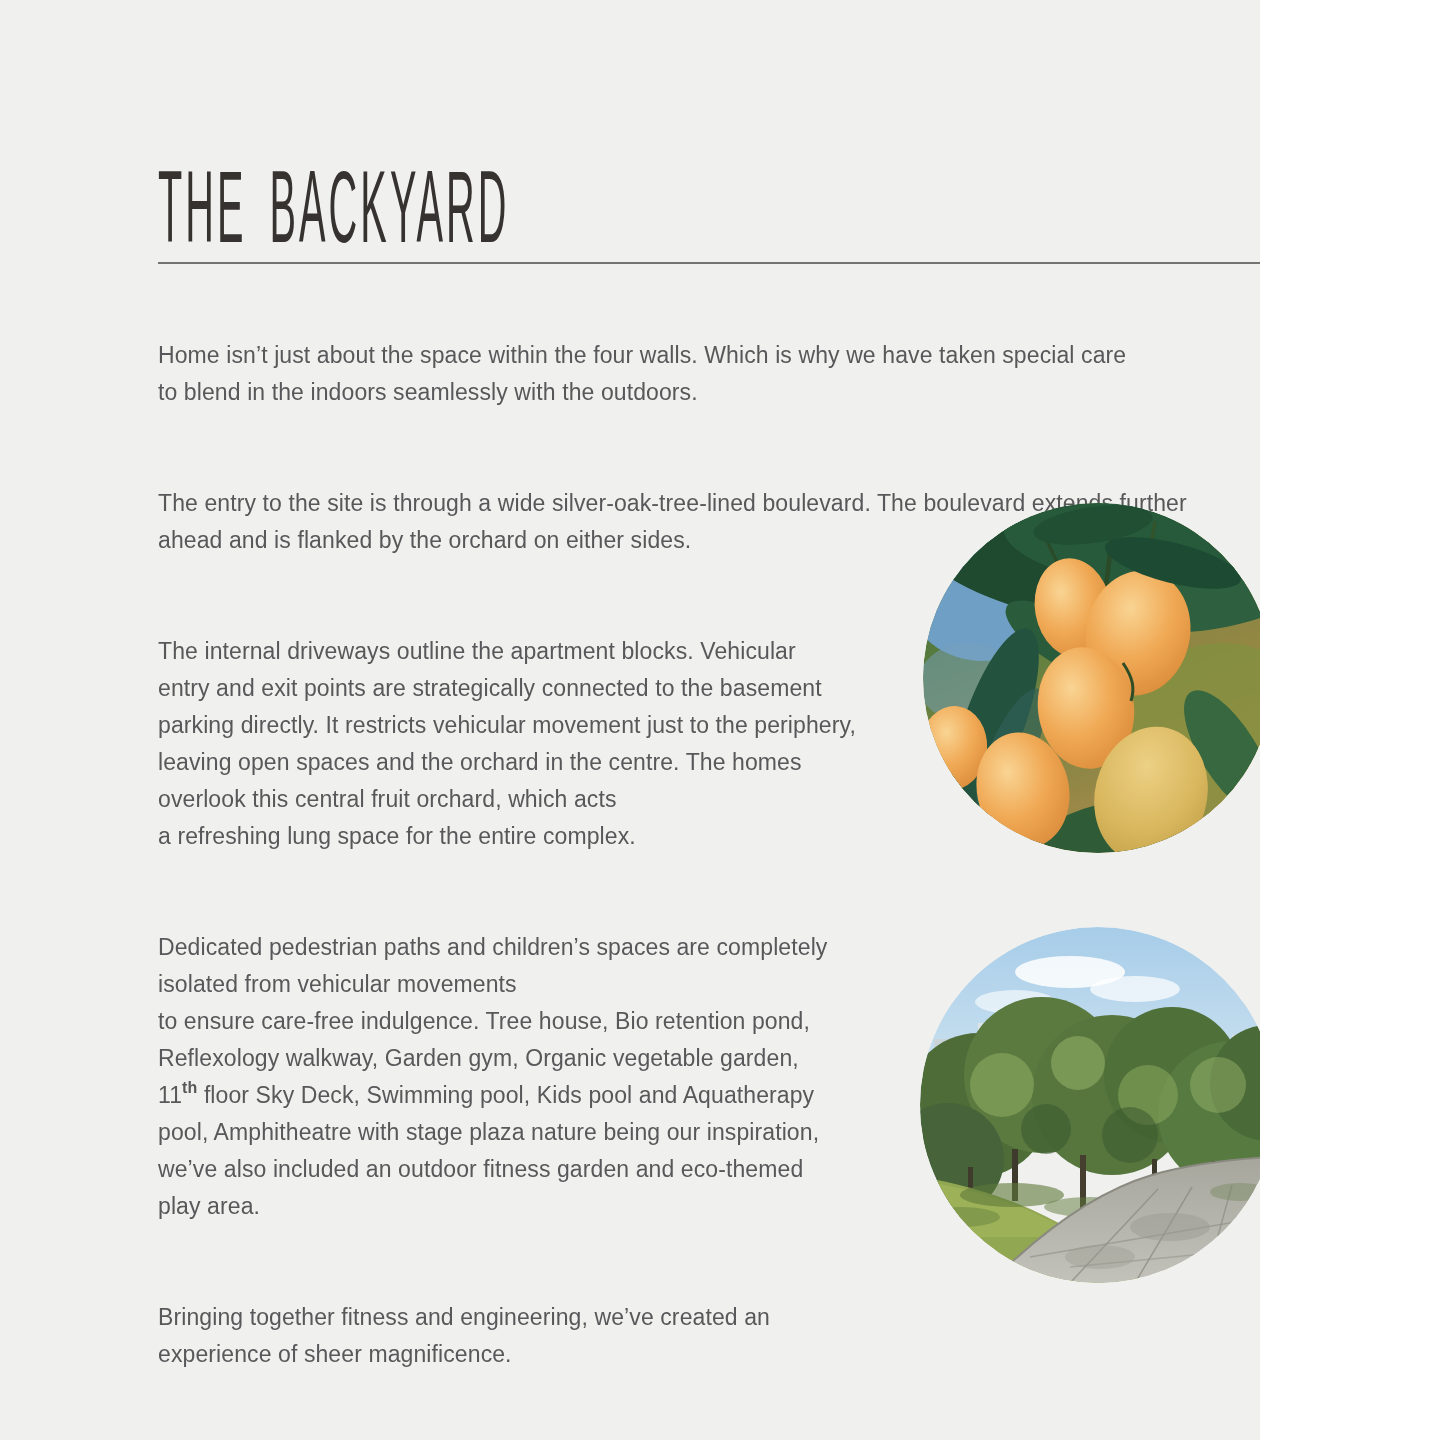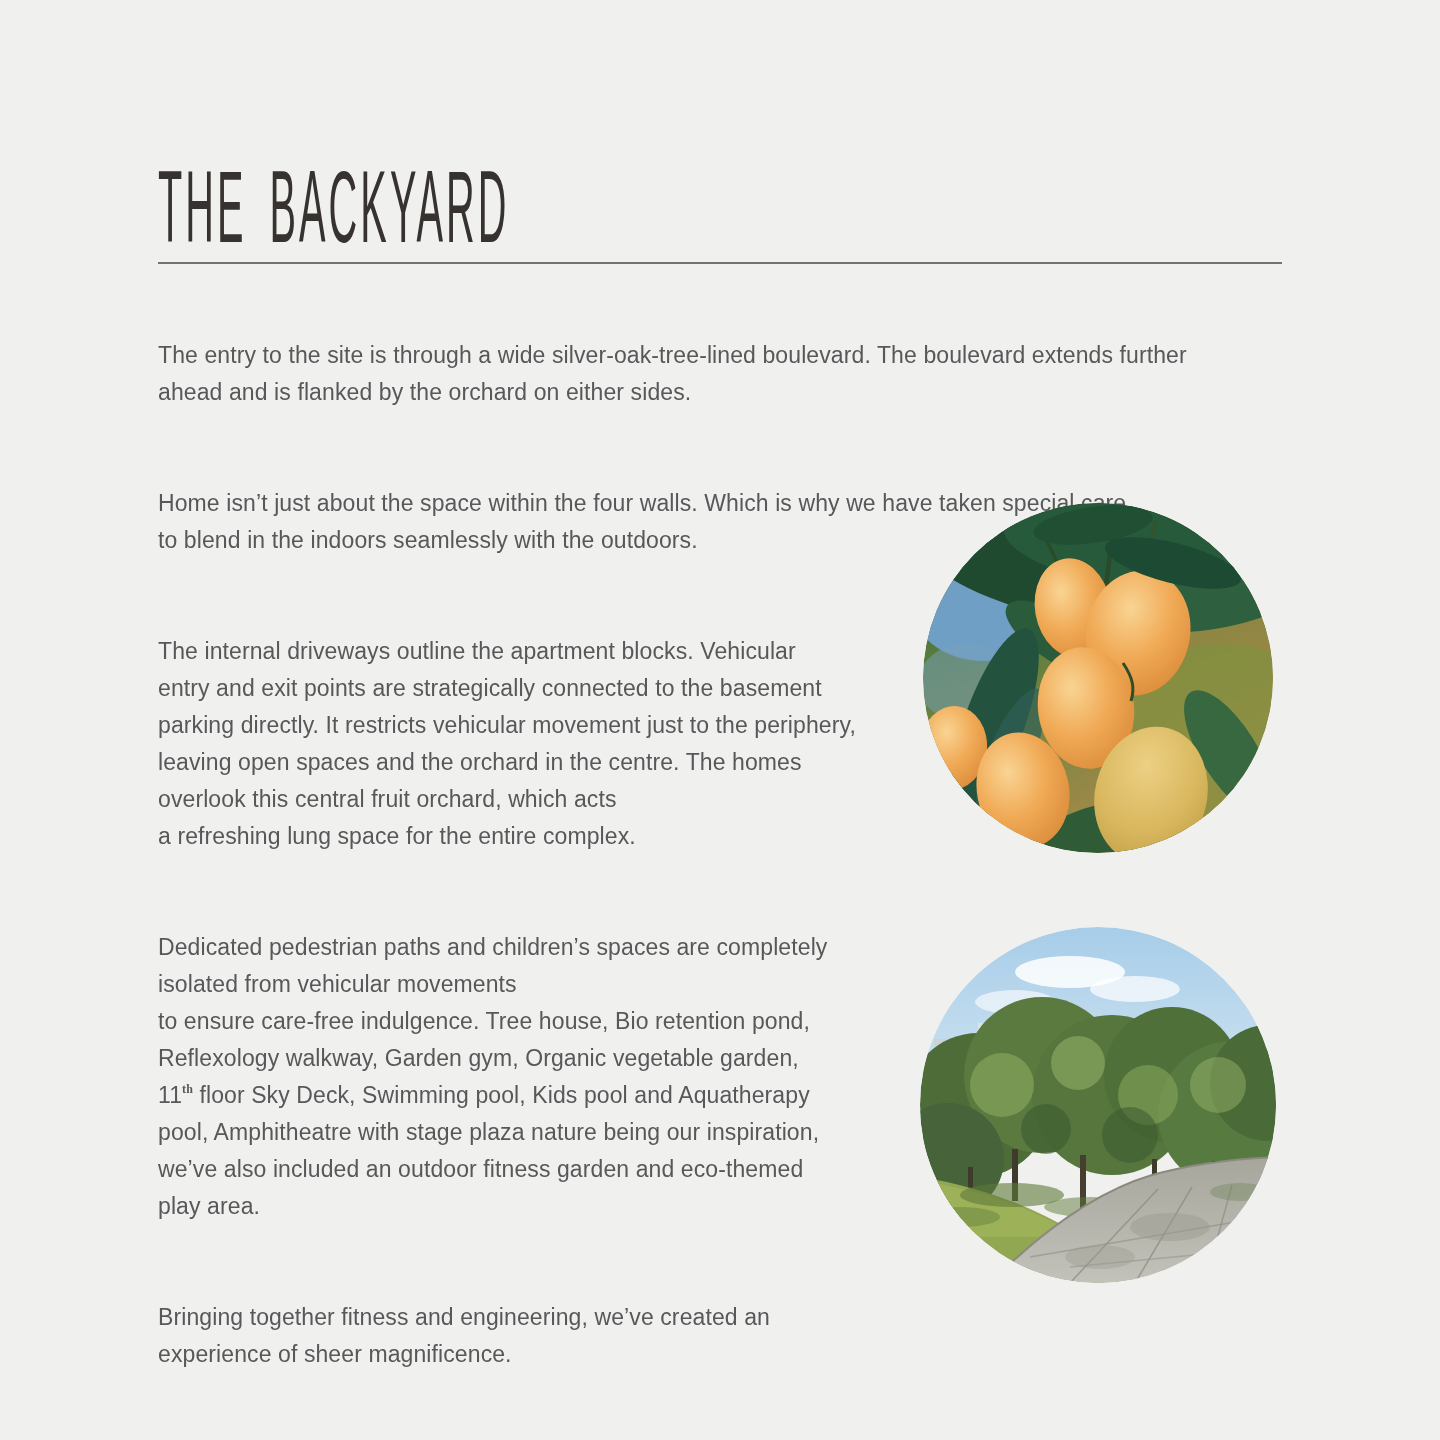--- a/index.html
+++ b/index.html
@@ -1,18 +1,18 @@
 <!DOCTYPE html>
 <html><head>
 <meta charset="utf-8">
 <style>
   html,body { margin:0; padding:0; }
   .page {
     position:relative;
-    width:1440px;
+    width:1260px;
     height:1440px;
     background:#f0f0ee;
     overflow:hidden;
     font-family:"Liberation Sans","DejaVu Sans",sans-serif;
   }
   .title {
     position:absolute;
     left:158px;
     top:136px;
     height:96px;
@@ -44,51 +44,50 @@
     width:1210px;
     font-size:23px;
     line-height:37px;
     font-weight:400;
     color:#58585a;
     white-space:pre-line;
     letter-spacing:0.1px;
   }
   .copy p { margin:0 0 37px 0; }
   .copy sup {
-    font-size:12px;
+    font-size:16px;
     font-weight:bold;
     line-height:0;
     position:relative;
     top:-1px;
     vertical-align:super;
-    font-family:Liberation Serif, serif;
   }
   .photo {
     position:absolute;
     border-radius:50%;
     overflow:hidden;
   }
   .photo svg { display:block; }
   .photo-orchard { left:923px; top:503px; width:350px; height:350px; }
   .photo-garden  { left:920px; top:927px; width:356px; height:356px; }
 </style>
 </head>
 <body>
 
 <div class="page">
 
   <h1 class="title"><span class="stretch">THE BACKYARD</span></h1>
 
   <div class="rule"></div>
 
   <div class="copy">
+    <p>Home isn’t just about the space within the four walls. Which is why we have taken special care
+to blend in the indoors seamlessly with the outdoors.</p>
     <p>The entry to the site is through a wide silver-oak-tree-lined boulevard. The boulevard extends further
 ahead and is flanked by the orchard on either sides.</p>
-    <p>Home isn’t just about the space within the four walls. Which is why we have taken special care
-to blend in the indoors seamlessly with the outdoors.</p>
     <p>The internal driveways outline the apartment blocks. Vehicular
 entry and exit points are strategically connected to the basement
 parking directly. It restricts vehicular movement just to the periphery,
 leaving open spaces and the orchard in the centre. The homes
 overlook this central fruit orchard, which acts
 a refreshing lung space for the entire complex.</p>
     <p><span>Dedicated pedestrian paths and children’s spaces are completely
 isolated from vehicular movements
 to ensure care-free indulgence. Tree house, Bio retention pond,
 Reflexology walkway, Garden gym, Organic vegetable garden,

